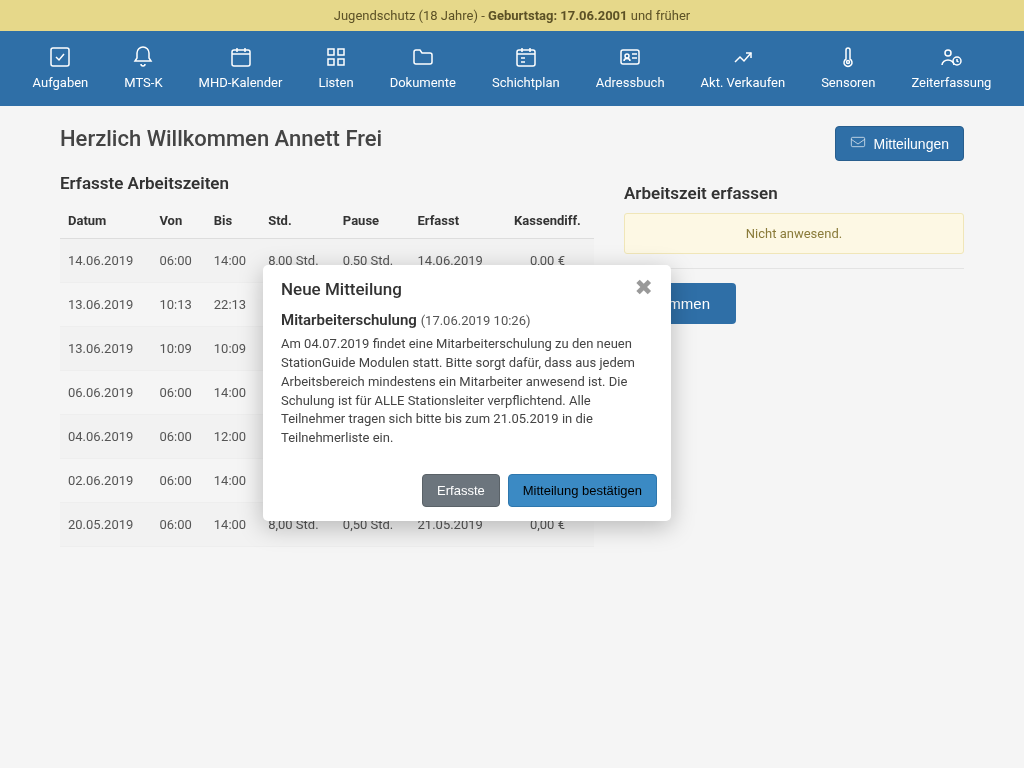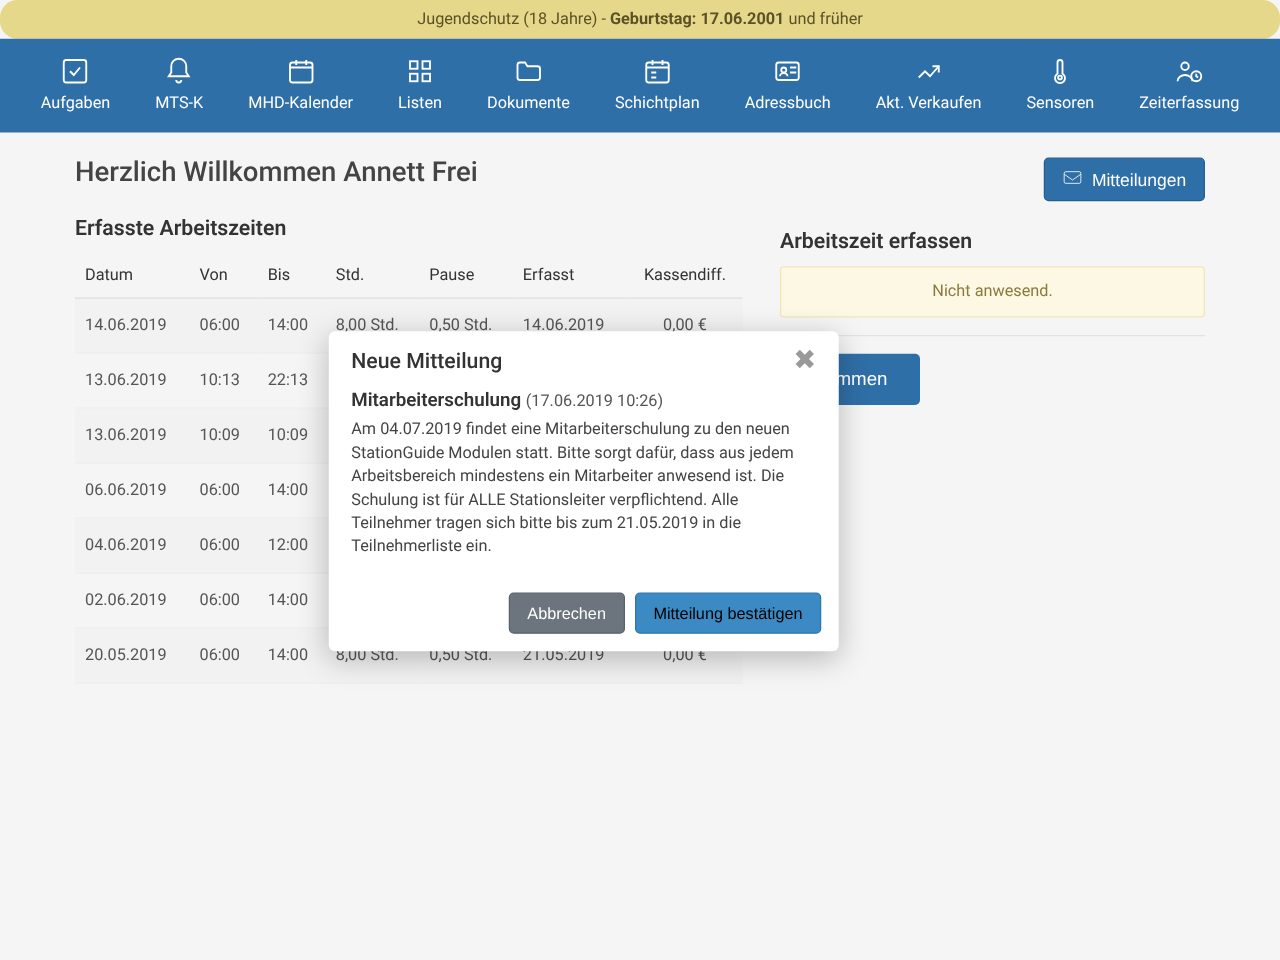--- a/index.html
+++ b/index.html
@@ -11,21 +11,20 @@
     height: 768px;
     overflow: hidden;
     position: relative;
   }
   .top-banner {
     background: #e6d88a;
     color: #5c5126;
     text-align: center;
     padding: 8px 0;
     font-size: 13px;
-    border-radius: 14px;
   }
   .top-banner strong { font-weight: 700; }
   .navbar {
     background: #2f6fa7;
     display: flex;
     justify-content: center;
     padding: 10px 0 12px;
   }
   .nav-item {
     color: #fff;
@@ -79,21 +78,21 @@
     margin-bottom: 10px;
   }
   table.times {
     width: 100%;
     border-collapse: collapse;
     font-size: 13px;
     color: #555;
   }
   table.times th {
     text-align: left;
-    font-weight: 400;
+    font-weight: 700;
     color: #333;
     padding: 10px 8px;
     border-bottom: 1px solid #ddd;
   }
   table.times td {
     padding: 14px 8px;
     border-bottom: 1px solid #eee;
     vertical-align: top;
   }
   table.times tr:nth-child(odd) td { background: #f2f2f2; }
@@ -390,16 +389,16 @@
     <button class="modal-close">✖</button>
   </div>
   <div class="modal-body">
     <h4>
       <span>Mitarbeiterschulung</span>
       <span class="ts">(17.06.2019 10:26)</span>
     </h4>
     <p>Am 04.07.2019 findet eine Mitarbeiterschulung zu den neuen StationGuide Modulen statt. Bitte sorgt dafür, dass aus jedem Arbeitsbereich mindestens ein Mitarbeiter anwesend ist. Die Schulung ist für ALLE Stationsleiter verpflichtend. Alle Teilnehmer tragen sich bitte bis zum 21.05.2019 in die Teilnehmerliste ein.</p>
   </div>
   <div class="modal-footer">
-    <button class="btn-secondary">Abbrechen</button>
+    <button class="btn-secondary">Erfasste</button>
     <button class="btn-primary">Mitteilung bestätigen</button>
   </div>
 </div>
 
 </body></html>

